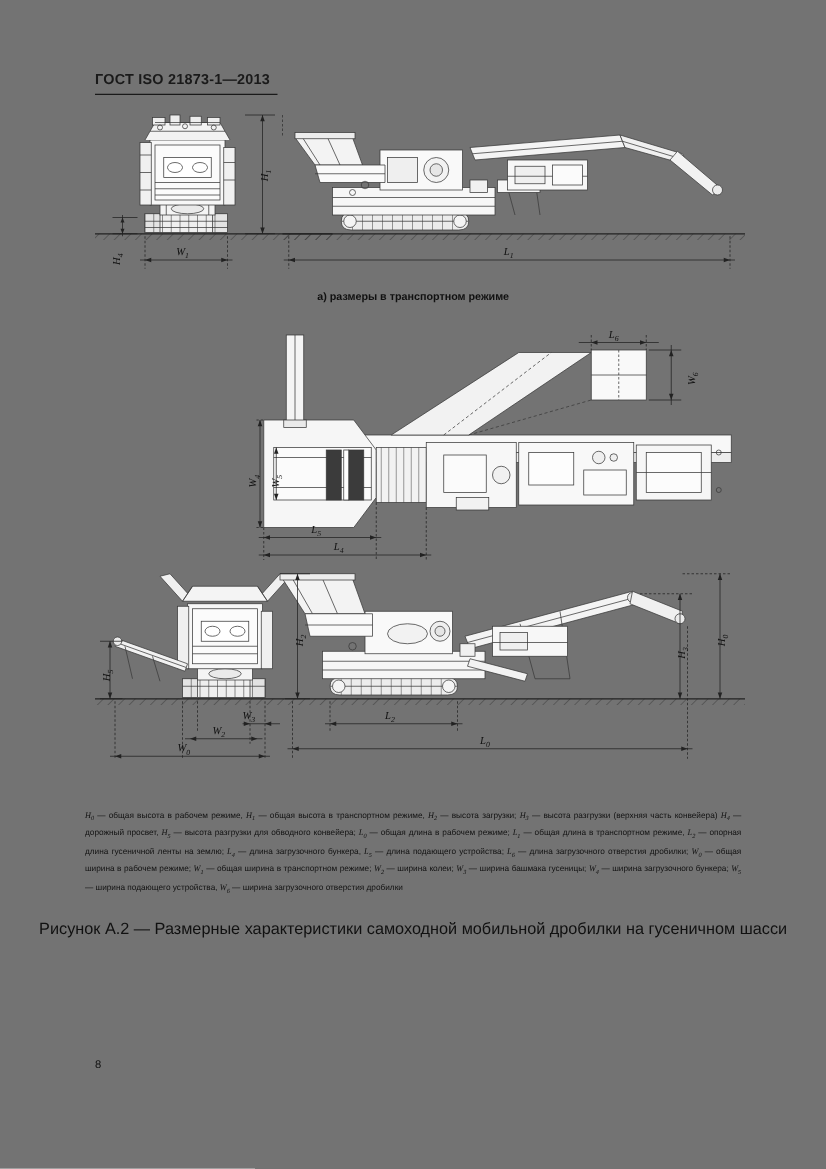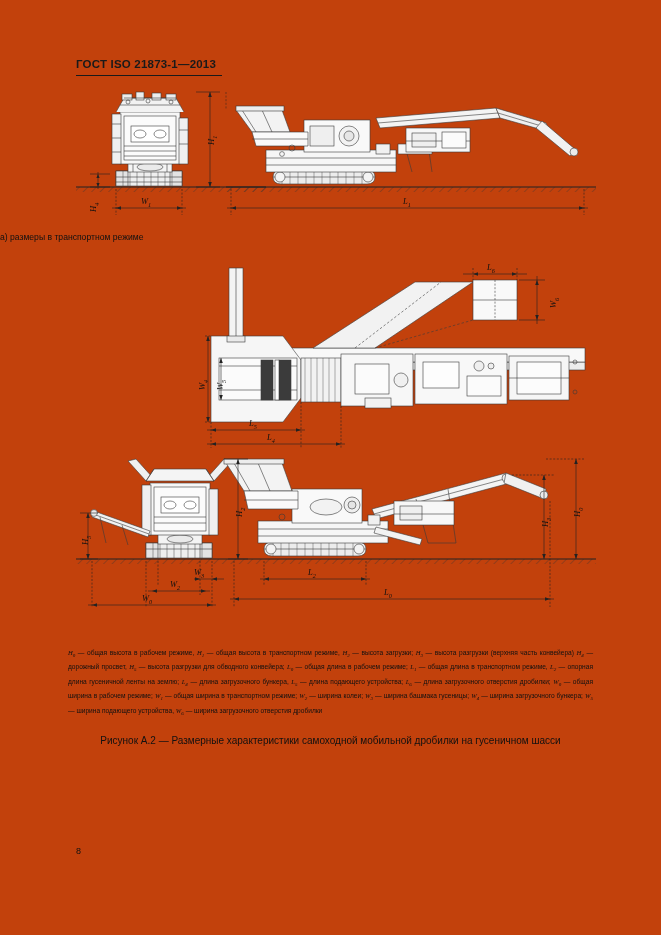--- a/index.html
+++ b/index.html
@@ -6,21 +6,21 @@
   body {
     width:661px; height:935px;
     background:#ffffff;
     font-family:"Liberation Sans", sans-serif;
     color:#1a1a1a;
     position:relative;
     overflow:hidden;
   }
   .page {
     position:absolute; inset:0;
-    background:#c2410c;
+    background:#737373;
   }
   
   .header {
     position:absolute; left:76px; top:58px;
     font-size:11.5px; font-weight:bold; letter-spacing:0.2px;
     color:#1a1a1a;
   }
   .header .rule {
     position:absolute; left:0; top:17px; width:146px; height:1px; background:#1a1a1a;
   }
@@ -31,35 +31,35 @@
     position:absolute;
     font-family:"Liberation Serif", serif;
     font-style:italic;
     font-size:8.5px;
     color:#111;
     white-space:nowrap;
   }
   .lbl sub { font-size:6.2px; font-style:italic; }
   .lbl.vert { transform:rotate(-90deg); transform-origin:left top; }
   .cap {
-    position:absolute; width:100%; 
-    font-size:8.6px; color:#111;
+    position:absolute; width:100%; text-align:center;
+    font-size:8.6px; color:#111;font-weight:bold;
   }
   
   .legend {
     position:absolute; left:68px; top:647px; width:525px;
     font-size:6.6px; line-height:11.1px; color:#111;
     text-align:justify;
     font-family:"Liberation Sans", sans-serif;
   }
   .legend i { font-family:"Liberation Serif", serif; font-style:italic; }
   .legend i sub { font-size:5px; }
   .figcap {
     position:absolute; left:0; top:735px; width:661px; text-align:center;
-    font-size:10px; color:#111;
+    font-size:13px; color:#111;
   }
   .pageno {
     position:absolute; left:76px; top:846px;
     font-size:9px; color:#111;
   }
 </style>
 </head>
 <body>
 
 <div class="page">

